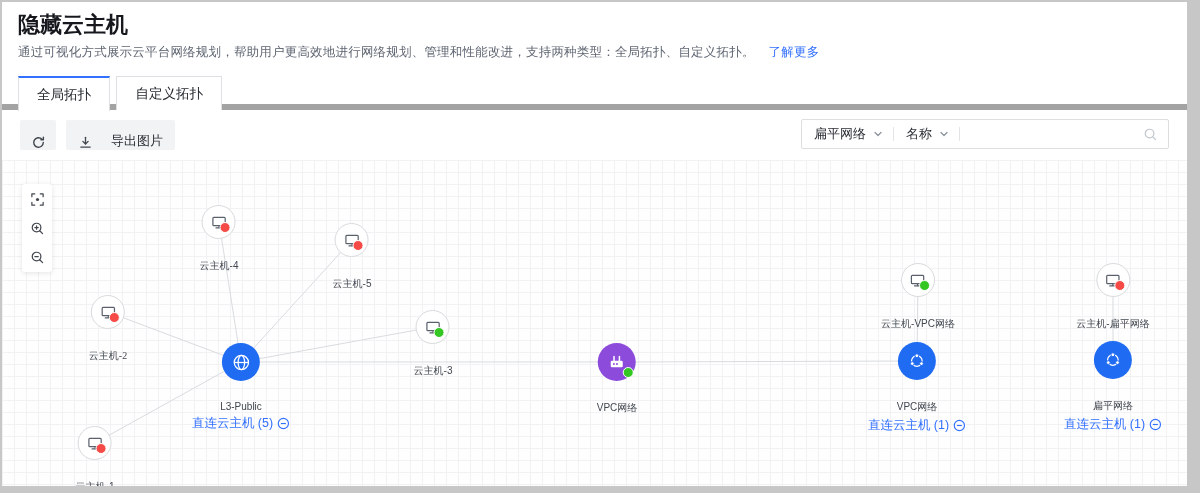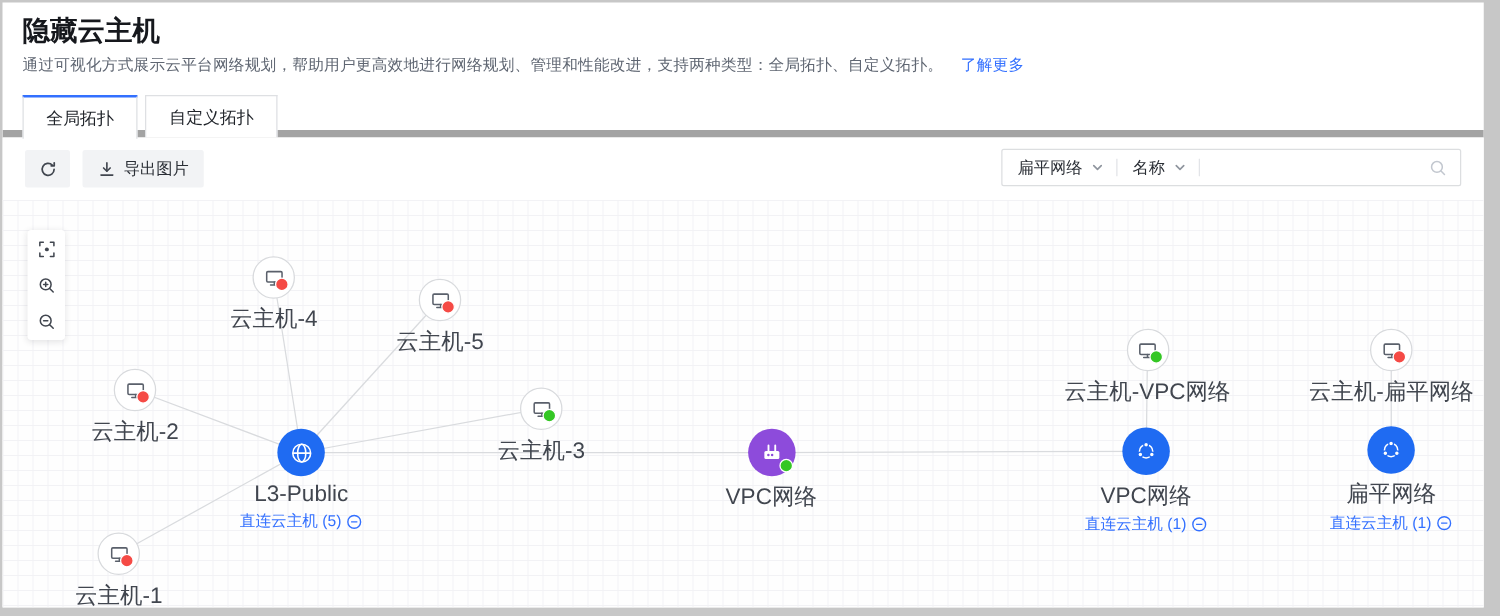--- a/index.html
+++ b/index.html
@@ -19,40 +19,40 @@
   
   .tabs{position:absolute;left:0;right:0;top:74px;height:34px;border-bottom:6px solid #a3a3a3;padding-left:16px;box-sizing:border-box;}
   .tab{display:inline-flex;align-items:center;justify-content:center;height:34px;min-width:88px;padding:0 18px;
        box-sizing:border-box;background:#fff;border:1px solid #dee0e3;border-bottom:none;font-size:13.5px;color:#1f2329;
        vertical-align:bottom;cursor:pointer;position:relative;}
   .tab + .tab{margin-left:2px;}
   .tab.active{border-top:2px solid #3370ff;height:35px;margin-bottom:-1px;z-index:2;}
 
   
   .toolbar{position:absolute;left:0;right:0;top:108px;height:50px;background:#fff;}
-  .tbtn{position:absolute;top:10px;height:30px;display:flex;align-items:center;gap:6px;padding:0 12px;
+  .tbtn{position:absolute;top:10px;height:30px;display:flex;align-items:flex-end;gap:18px;padding:0 12px;
         background:#f2f3f5;border-radius:2px;font-size:13px;color:#2b2f36;cursor:pointer;box-sizing:border-box;}
   .tbtn.icon-only{width:36px;justify-content:center;padding:0;}
   .filterbar{position:absolute;right:18px;top:9px;width:368px;height:30px;border:1px solid #dcdee0;border-radius:2px;
         display:flex;align-items:center;box-sizing:border-box;background:#fff;}
   .fselect{display:flex;align-items:center;gap:7px;padding:0 10px 0 12px;font-size:13px;color:#2b2f36;cursor:pointer;white-space:nowrap;}
   .vdiv{width:1px;height:14px;background:#e2e4e8;}
   .filterbar input{flex:1;border:none;outline:none;height:100%;padding:0 8px;font-size:13px;color:#2b2f36;min-width:0;background:transparent;}
   .searchicon{display:flex;align-items:center;padding-right:10px;}
 
   
   .canvas{position:absolute;left:0;right:0;top:158px;bottom:0;overflow:hidden;background-color:#fefefe;
     background-image:linear-gradient(#f2f2f5 1px,transparent 1px),linear-gradient(90deg,#f2f2f5 1px,transparent 1px);
     background-size:12px 12px;}
   .edges{position:absolute;left:0;top:0;}
   .node{position:absolute;display:flex;flex-direction:column;align-items:center;transform:translateX(-50%);z-index:2;cursor:pointer;}
   .circle{border-radius:50%;display:flex;align-items:center;justify-content:center;position:relative;box-sizing:border-box;}
   .circle.host{background:#fff;border:1px solid #d8dadd;}
   .statusdot{position:absolute;width:9px;height:9px;border-radius:50%;border:1.5px solid #fff;box-sizing:content-box;}
-  .nlabel{margin-top:4px;font-size:18px;color:#41464f;white-space:nowrap;}
+  .nlabel{margin-top:20px;font-size:10px;color:#41464f;white-space:nowrap;}
   .nlink{margin-top:3px;font-size:12.5px;color:#3370ff;white-space:nowrap;display:flex;align-items:center;gap:4px;cursor:pointer;}
 
   
   .ctrlpanel{position:absolute;left:20px;top:24px;width:30px;background:#fff;border-radius:3px;
     box-shadow:0 1px 5px rgba(31,35,41,.12);display:flex;flex-direction:column;align-items:center;padding:7px 0;gap:13px;z-index:5;}
   .ctrlbtn{width:16px;height:16px;display:flex;align-items:center;justify-content:center;cursor:pointer;}
 </style>
 </head>
 <body>
 
@@ -153,21 +153,21 @@
               <svg viewBox="0 0 18 18" width="17" height="17" fill="none" stroke="#5a606b" stroke-width="1.3" stroke-linecap="round">
                 <rect x="2.5" y="3.5" width="13" height="8.8" rx="1"></rect>
                 <path d="M9 12.3v2.1"></path>
                 <path d="M5.8 14.8h6.4"></path>
               </svg>
             </span>
             <span class="statusdot" style="background: rgb(245, 74, 69); right: 4px; bottom: 5px;"></span>
           </div>
           <div class="nlabel">云主机-5</div>
         </div>
-        <div class="node" style="left: 106px; top: 135px;">
+        <div class="node" style="left: 106px; top: 135px; font-family: Liberation Serif, serif;">
           <div class="circle host" style="height: 34px; width: 34px;">
             <span style="display: flex;">
               <svg viewBox="0 0 18 18" width="17" height="17" fill="none" stroke="#5a606b" stroke-width="1.3" stroke-linecap="round">
                 <rect x="2.5" y="3.5" width="13" height="8.8" rx="1"></rect>
                 <path d="M9 12.3v2.1"></path>
                 <path d="M5.8 14.8h6.4"></path>
               </svg>
             </span>
             <span class="statusdot" style="background: rgb(245, 74, 69); right: 4px; bottom: 5px;"></span>
           </div>

